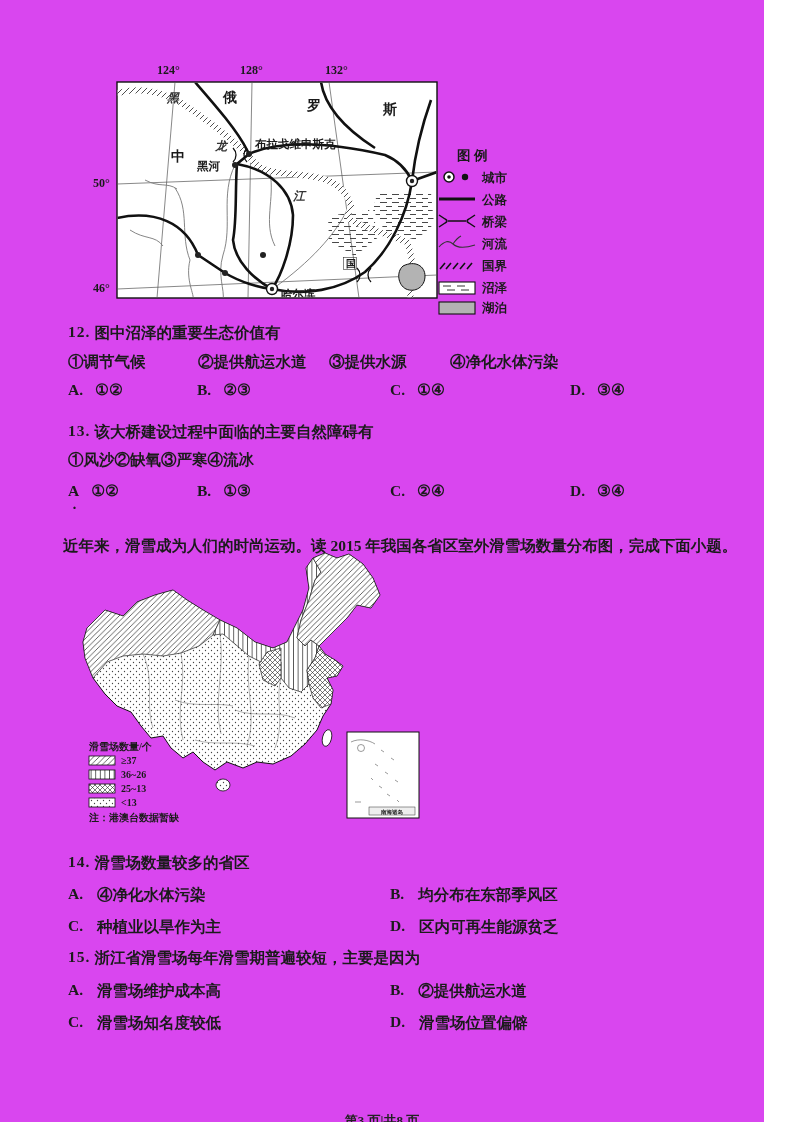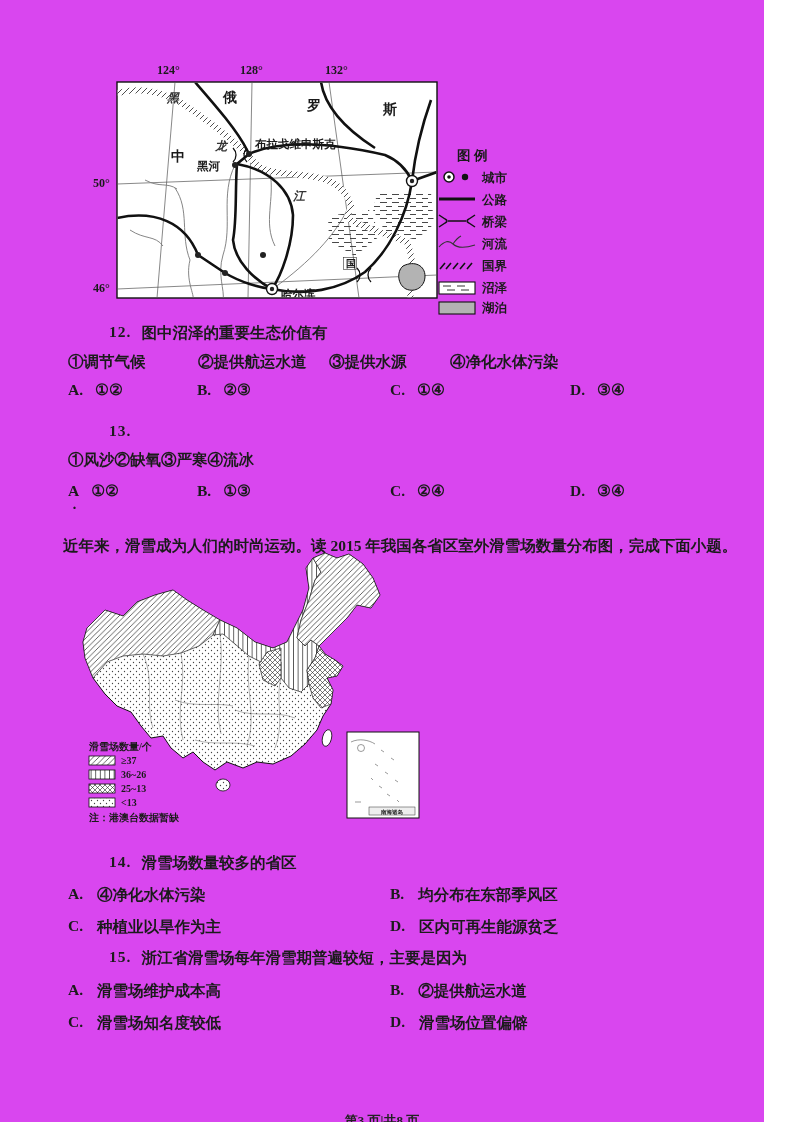--- a/index.html
+++ b/index.html
@@ -1,21 +1,21 @@
 <!DOCTYPE html>
 <html><head>
 <meta charset="utf-8">
 <style>
   html,body{margin:0;padding:0;background:#ffffff;}
   .page{
     position:relative;width:764px;height:1122px;background:#d946ef;
     font-family:"Liberation Serif","DejaVu Serif",serif;color:#1b1b1b;overflow:hidden;font-weight:bold;
   }
   .row{position:absolute;left:68px;font-size:15.5px;white-space:nowrap;}
-  .qstem{display:flex;gap:10px;margin-left:41px;}
+  .qstem{display:flex;gap:4px;}
   .qnum{letter-spacing:1px;}
   .subwrap{height:22px;}
   .sub-item{position:absolute;top:0;}
   .choice{position:absolute;top:0;display:flex;gap:12px;}
   .choice2{position:absolute;top:0;display:flex;gap:14px;}
   .intro-row{left:63px;}
   .footer{
     position:absolute;left:0;right:0;top:1088px;text-align:center;
     font-size:13px;color:#222;margin-top:24px;
   }
@@ -184,20 +184,21 @@
         <span>①④</span>
       </span>
     <span class="choice" style="left:502px">
       <span>D.</span>
         <span>③④</span>
       </span>
   </div>
 
   <div class="row qstem" style="top:422px">
     <span class="qnum">13.</span>
+    <span>该大桥建设过程中面临的主要自然障碍有</span>
   </div>
   <div class="row subwrap" style="top:450px">
     <span class="sub-item" style="left:0">①风沙②缺氧③严寒④流冰</span>
   </div>
   <div class="row subwrap" style="top:482px">
     <span class="choice" style="left:0">
       <span>A</span>
         <span>①②</span>
       </span>
     <span class="choice" style="left:129px">

